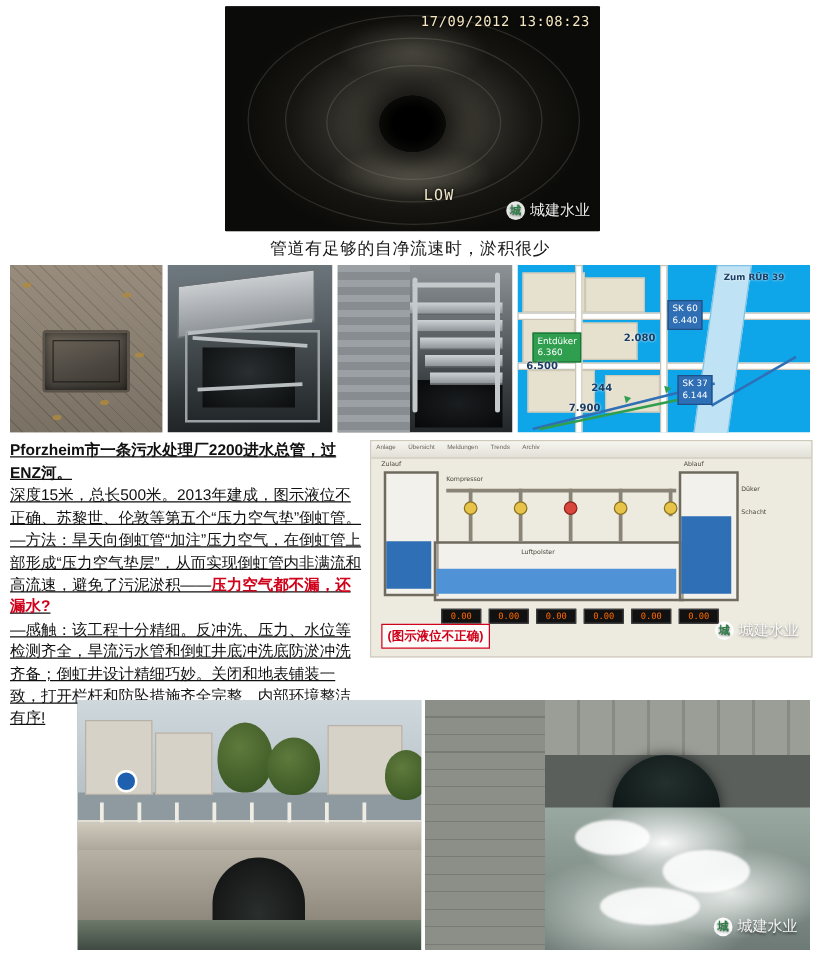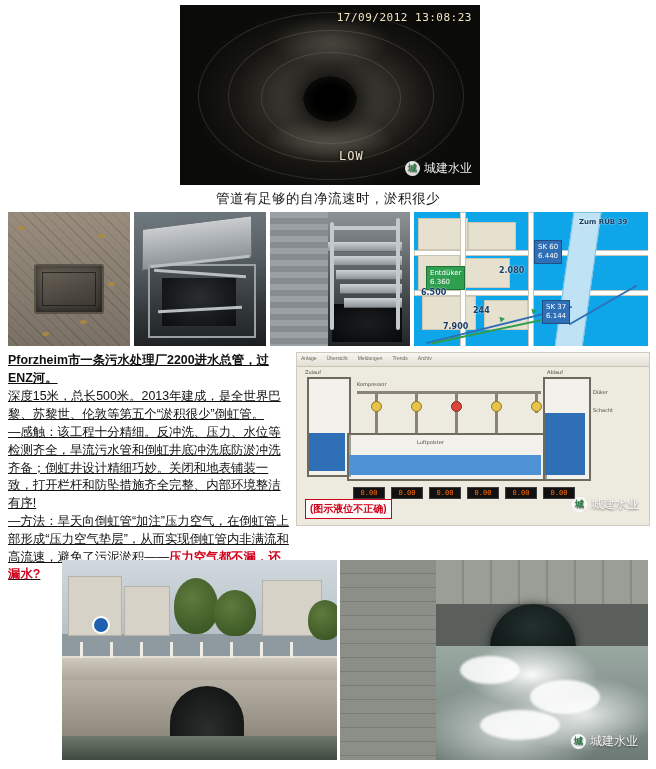--- a/index.html
+++ b/index.html
@@ -479,31 +479,31 @@
 
         <div class="tag plain" style="left:162px;top:4px;">Zum RÜB 39</div>
         <div class="tag" style="left:120px;top:28px;white-space:pre;">SK 60
 6.440</div>
         <div class="tag green" style="left:12px;top:54px;white-space:pre;">Entdüker
 6.360</div>
         <div class="tag plain" style="left:82px;top:52px;font-size:8px;">2.080</div>
         <div class="tag plain" style="left:56px;top:92px;font-size:8px;">244</div>
         <div class="tag" style="left:128px;top:88px;white-space:pre;">SK 37
 6.144</div>
-        <div class="tag plain" style="left:26px;top:108px;font-size:8px;">7.900</div>
+        <div class="tag plain" style="left:38px;top:108px;font-size:8px;">7.900</div>
         <div class="tag plain" style="left:4px;top:74px;font-size:8px;">6.500</div>
       </div>
     </div>
   </div>
 
   <div class="abs" id="text-block">
     <p><span class="b">Pforzheim市一条污水处理厂2200进水总管，过ENZ河。</span></p>
-    <p><span>深度15米，总长500米。2013年建成，是全世界巴黎、苏黎世、伦敦等第五个“淤积很少”倒虹管。</span></p>
+    <p><span>深度15米，总长500米。2013年建成，图示液位不正确、苏黎世、伦敦等第五个“压力空气垫”倒虹管。</span></p>
+    <p><span>—方法：</span><span>旱天向倒虹管“加注”压力空气，在倒虹管上部形成“压力空气垫层”，从而实现倒虹管内非满流和高流速，避免了污泥淤积——</span><span class="red">压力空气都不漏，还漏水?</span></p>
     <p><span>—感触：</span><span>该工程十分精细。反冲洗、压力、水位等检测齐全，旱流污水管和倒虹井底冲洗底防淤冲洗齐备；倒虹井设计精细巧妙。关闭和地表铺装一致，打开栏杆和防坠措施齐全完整、内部环境整洁有序!</span></p>
-    <p><span>—方法：</span><span>旱天向倒虹管“加注”压力空气，在倒虹管上部形成“压力空气垫层”，从而实现倒虹管内非满流和高流速，避免了污泥淤积——</span><span class="red">压力空气都不漏，还漏水?</span></p>
   </div>
 
   <div class="abs" id="photo-scada">
     <div class="scada-top">
       <span>Anlage</span>
       <span>Übersicht</span>
       <span>Meldungen</span>
       <span>Trends</span>
       <span>Archiv</span>
     </div>

